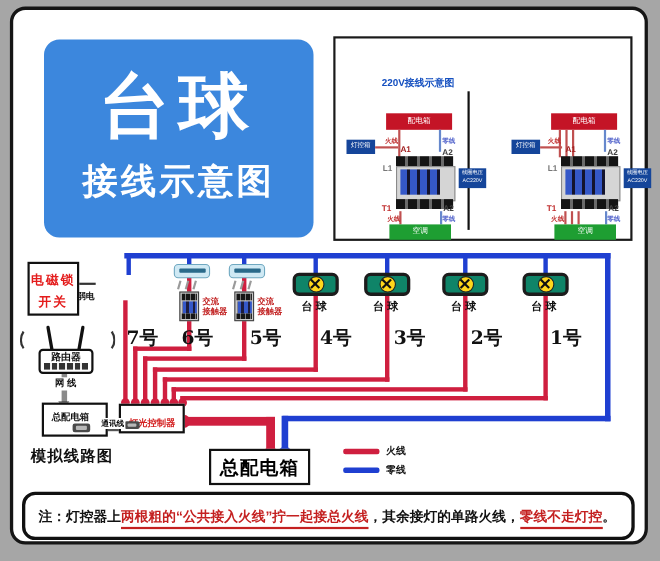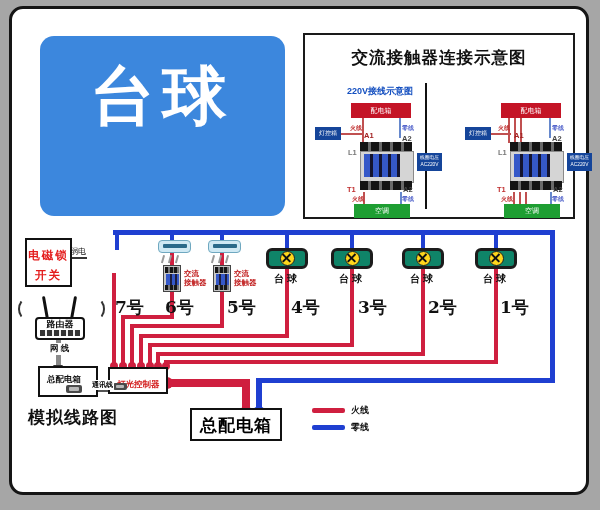--- a/index.html
+++ b/index.html
@@ -42,21 +42,21 @@
   .kont-lbl{position:absolute;font-size:7.5px;line-height:9px;font-weight:bold;color:#c22222;width:28px;}
   .table{background:#0f8468;border:3px solid #1c1c1c;border-radius:6px;}
   .ball{position:absolute;left:50%;top:50%;width:13px;height:13px;margin:-7.5px 0 0 -7.5px;background:#ffd71c;border:1px solid #222;border-radius:50%;}
   .ball::before,.ball::after{content:"";position:absolute;left:0.5px;top:5.2px;width:11px;height:1.7px;background:#111;}
   .ball::before{transform:rotate(45deg);} .ball::after{transform:rotate(-45deg);}
   .tb-lbl{position:absolute;font-size:10px;font-weight:bold;color:#111;letter-spacing:3px;text-align:center;}
   .num{position:absolute;font-size:17px;font-weight:bold;color:#111;font-family:"DejaVu Serif", serif;}
   
   .maglock{left:25px;top:238px;width:47px;height:49px;border:2px solid #111;background:#fff;text-align:center;color:#e41c1c;font-weight:bold;font-size:11.5px;line-height:20px;padding-top:5px;letter-spacing:2px;}
   .opener{left:86px;top:248px;width:61px;height:27px;background:#4a8fd9;border:1px solid #2a6db8;border-radius:13px;color:#fff;font-weight:bold;font-size:10px;text-align:center;line-height:26px;}
-  .weak{left:70px;top:246px;font-size:8px;font-weight:normal;color:#111;text-align:center;}
+  .weak{left:70px;top:264px;font-size:8px;font-weight:bold;color:#111;text-align:center;}
   .ant{position:absolute;width:3px;height:24px;background:#111;border-radius:2px;}
   .arc{position:absolute;border:2.5px solid #333;border-radius:50%;}
   .router-body{left:35px;top:317px;width:50px;height:23px;border:2px solid #111;border-radius:4px;background:#fff;text-align:center;}
   .router-lbl{font-size:9px;font-weight:bold;color:#111;line-height:11px;}
   .router-strip{position:absolute;left:3px;right:3px;bottom:2px;height:6px;background:repeating-linear-gradient(90deg,#333 0 5px,#eee 5px 7px);}
   .box-w{border:2px solid #111;background:#fff;}
   .conn{position:absolute;background:#4a4a4a;border-radius:2px;}
   .conn::after{content:"";position:absolute;left:3px;top:2px;right:3px;bottom:2px;background:#b8b8b8;border-radius:1px;}
   .small-lbl{position:absolute;font-size:8.5px;font-weight:bold;color:#111;}
   .note-box{left:20px;top:447px;width:557px;height:44px;border:3px solid #111;border-radius:12px;background:#fff;font-size:12.5px;font-weight:bold;color:#111;padding:12px 0 0 12px;white-space:nowrap;}
@@ -64,27 +64,27 @@
   .legend-lbl{position:absolute;font-size:9px;font-weight:bold;color:#111;}
 </style>
 </head>
 <body>
 
 <div class="stage">
   <div class="abs frame"></div>
 
   <div class="abs title-card">
     <div class="title-big">台球</div>
+    <div class="title-small">接线示意图</div>
   </div>
 
   <div class="abs panel">
-    <div class="panel-title">交流接触器连接示意图</div>
     <div class="divider"></div>
 
-    <div class="sub-title" style="left:20px;top:50px;">220V接线示意图</div>
+    <div class="sub-title" style="left:20px;top:34px;">220V接线示意图</div>
     <div class="pdb" style="left:46px;top:68px;width:60px;height:15px;line-height:15px;">配电箱</div>
     <div class="abs" style="left:57px;top:83px;width:2px;height:25px;background:#c05050;"></div>
     <div class="abs" style="left:94px;top:83px;width:2px;height:20px;background:#6688cc;"></div>
     <div class="tlbl" style="left:45px;top:89px;color:#c03030;">火线</div>
     <div class="tlbl" style="left:97px;top:89px;color:#5566cc;">零线</div>
     <div class="bbx" style="left:10px;top:92px;width:26px;height:13px;line-height:13px;">灯控箱</div>
     <div class="abs" style="left:36px;top:98px;width:21px;height:1.5px;background:#c05050;"></div>
     <div class="plbl" style="left:59px;top:96px;color:#a22222;">A1</div>
     <div class="plbl" style="left:97px;top:99px;color:#444;">A2</div>
     <div class="kont" style="left:55px;top:107px;">
@@ -217,21 +217,21 @@
   <div class="abs box-w" style="left:38px;top:366px;width:60px;height:31px;">
     <div class="small-lbl" style="left:7px;top:6px;">总配电箱</div>
     <div class="conn" style="left:26px;bottom:2px;width:16px;height:8px;"></div>
   </div>
   <div class="abs box-w" style="left:108px;top:367px;width:60px;height:27px;">
     <div class="small-lbl" style="left:7px;top:10px;color:#d42222;">灯光控制器</div>
     <div class="conn" style="left:3px;bottom:2px;width:14px;height:7px;"></div>
   </div>
   <div class="abs" style="left:91px;top:380px;font-size:7px;font-weight:bold;background:#fff;padding:0 1px;z-index:3;">通讯线</div>
 
-  <div class="abs" style="left:28px;top:406px;font-size:17px;font-weight:bold;color:#111;letter-spacing:1px;">模拟线路图</div>
+  <div class="abs" style="left:28px;top:406px;font-size:14px;font-weight:bold;color:#111;letter-spacing:1px;">模拟线路图</div>
 
   <div class="abs acu" style="left:158px;top:240px;width:33px;height:13px;">
       <div class="acu-band"></div>
     </div>
   <div class="vent" style="left:162px;top:255px;"></div>
   <div class="vent" style="left:169px;top:255px;"></div>
   <div class="vent" style="left:176px;top:255px;"></div>
   <div class="abs kont-s" style="left:163px;top:265px;width:18px;height:27px;">
     <div class="ks-top"></div>
     <div class="ks-mid"></div>
@@ -282,13 +282,16 @@
   <div class="num" style="left:358px;top:296px;">3号</div>
   <div class="num" style="left:428px;top:296px;">2号</div>
   <div class="num" style="left:500px;top:296px;">1号</div>
 
   <div class="abs box-w" style="left:190px;top:408px;width:92px;height:33px;border-width:2.5px;text-align:center;font-size:17px;font-weight:bold;line-height:31px;letter-spacing:1px;">总配电箱</div>
   <div class="abs rw" style="left:312px;top:408px;width:33px;height:4.5px;border-radius:2px;"></div>
   <div class="legend-lbl" style="left:351px;top:404px;">火线</div>
   <div class="abs bw" style="left:312px;top:425px;width:33px;height:4.5px;border-radius:2px;"></div>
   <div class="legend-lbl" style="left:351px;top:421px;">零线</div>
 
+  <div class="abs note-box">
+    <span>注：灯控器上</span><span class="red-u">两根粗的“公共接入火线”拧一起接总火线</span><span>，其余接灯的单路火线，</span><span class="red-u">零线不走灯控</span><span>。</span>
+  </div>
 </div>
 
 </body></html>

